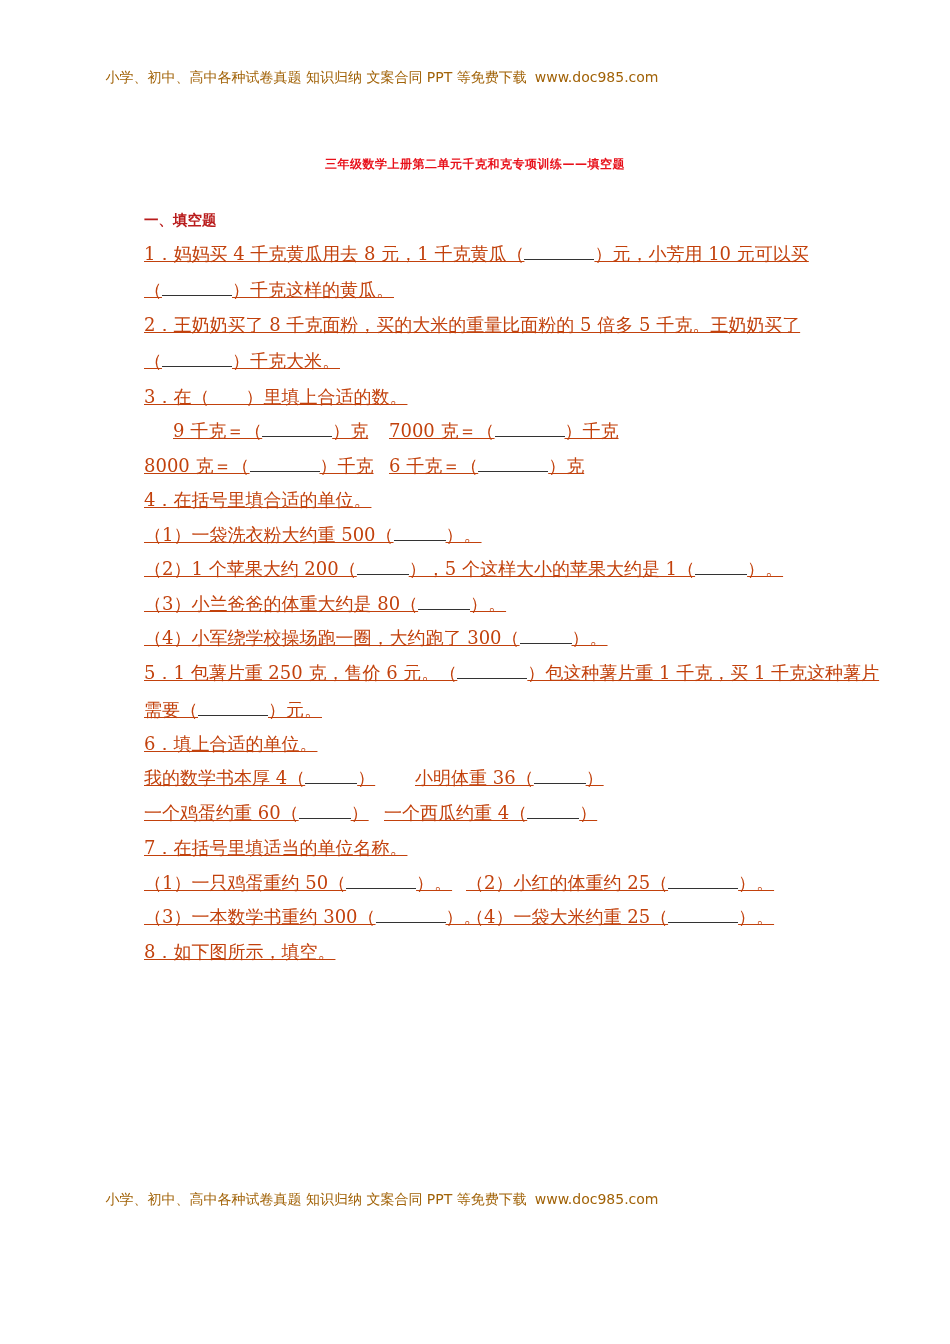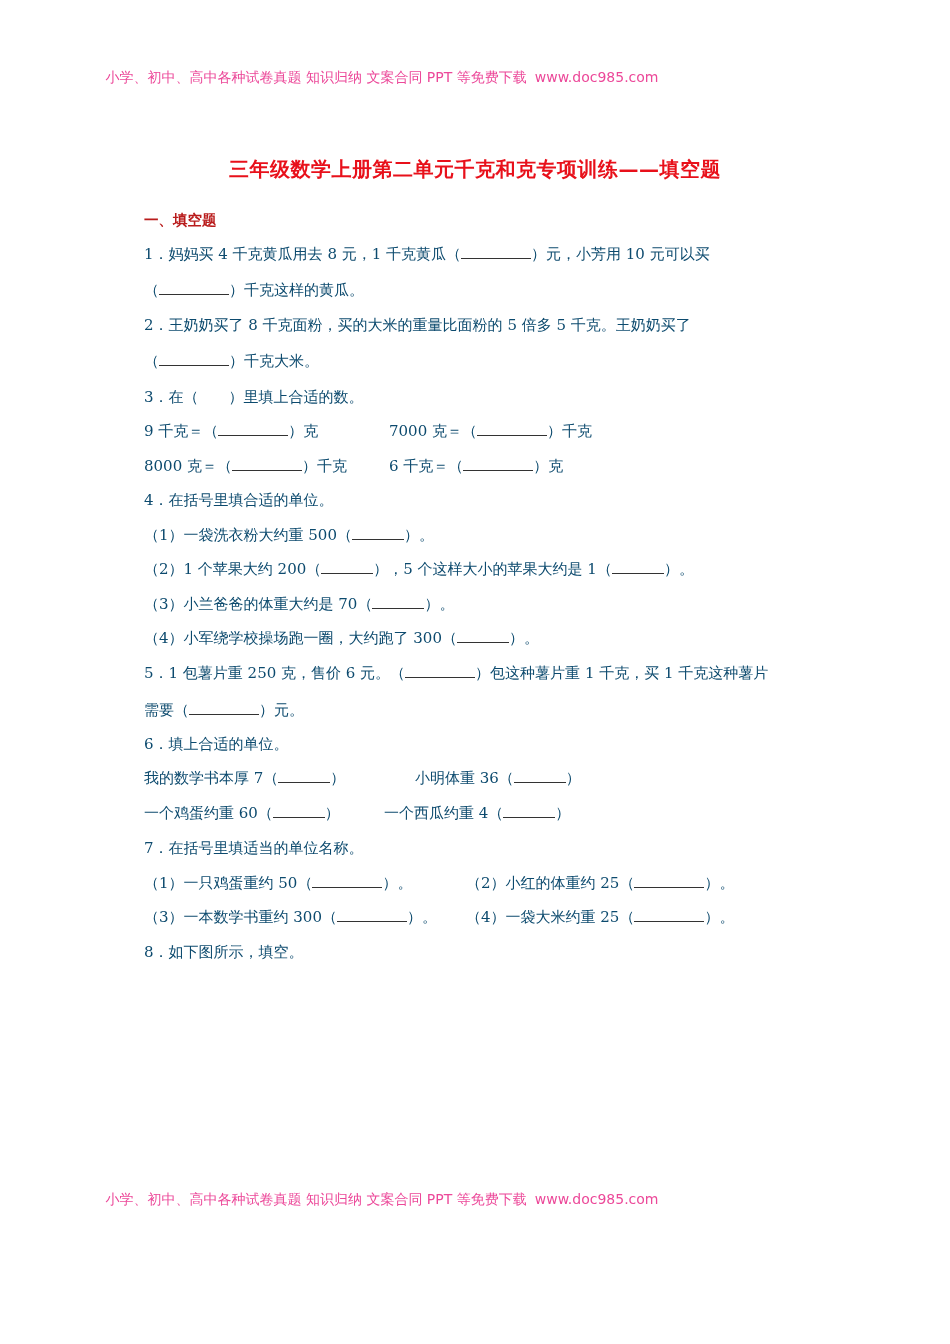--- a/index.html
+++ b/index.html
@@ -9,52 +9,53 @@
       font-family: "DejaVu Serif", "Liberation Serif", serif;
       color: #1a1a1a;
       overflow: hidden;
     }
     .header-banner, .footer-banner {
       position: absolute;
       left: 0; width: 764px;
       text-align: center;
       font-family: "DejaVu Sans", "Liberation Sans", sans-serif;
       font-size: 14px;
-      color: #ec4899;
+      color: #a16207;
       letter-spacing: 0px;
     }
     .header-banner { top: 69px; }
     .footer-banner { top: 1191px; }
     .header-banner .url, .footer-banner .url { margin-left: 8px; }
 
     .doc-title {
       position: absolute;
       top: 156px; left: 0; width: 950px;
       text-align: center;
       font-family: "DejaVu Sans", "Liberation Sans", sans-serif;
       font-weight: bold;
-      font-size: 20px;
+      font-size: 12px;
       color: #e8101a;
       letter-spacing: 0.5px;
     }
     .section-heading {
       position: absolute;
       top: 211px; left: 144px;
       font-family: "DejaVu Sans", "Liberation Sans", sans-serif;
       font-weight: bold;
       font-size: 14.5px;
       color: #b91c1c;
     }
     .line {
       position: absolute;
       left: 144px;
-      font-size: 15px;
+      font-size: 18px;
       line-height: 20px;
       white-space: nowrap;
-      color: #0c4a6e;
+      color: #c2410c;
+      text-decoration: underline;
     }
     .blank {
       display: inline-block;
       border-bottom: 1px solid #333;
       height: 14px;
       vertical-align: baseline;
     }
     .b8 { width: 70px; }
     .b6 { width: 52px; }
   </style>
@@ -75,57 +76,57 @@
 <div class="line" style="top:280px;">
   <span>（</span><span class="blank b8"></span><span>）千克这样的黄瓜。</span>
 </div>
 
 <div class="line" style="top:315px;">2．王奶奶买了 8 千克面粉，买的大米的重量比面粉的 5 倍多 5 千克。王奶奶买了</div>
 <div class="line" style="top:351px;">
   <span>（</span><span class="blank b8"></span><span>）千克大米。</span>
 </div>
 
 <div class="line" style="top:387px;text-align:center;">3．在（　　）里填上合适的数。</div>
-<div class="line" style="top:421px;">
+<div class="line" style="top:421px;margin-left:29px;">
   <span>9 千克＝（</span><span class="blank b8"></span><span>）克</span>
 </div>
 <div class="line" style="top:421px; left:389px;">
   <span>7000 克＝（</span><span class="blank b8"></span><span>）千克</span>
 </div>
 <div class="line" style="top:456px;">
   <span>8000 克＝（</span><span class="blank b8"></span><span>）千克</span>
 </div>
 <div class="line" style="top:456px; left:389px;">
   <span>6 千克＝（</span><span class="blank b8"></span><span>）克</span>
 </div>
 
 <div class="line" style="top:490px;">4．在括号里填合适的单位。</div>
 <div class="line" style="top:525px;">
   <span>（1）一袋洗衣粉大约重 500（</span><span class="blank b6"></span><span>）。</span>
 </div>
 <div class="line" style="top:559px;">
   <span>（2）1 个苹果大约 200（</span><span class="blank b6"></span><span>），5 个这样大小的苹果大约是 1（</span><span class="blank b6"></span><span>）。</span>
 </div>
 <div class="line" style="top:594px;">
-  <span>（3）小兰爸爸的体重大约是 70（</span><span class="blank b6"></span><span>）。</span>
+  <span>（3）小兰爸爸的体重大约是 80（</span><span class="blank b6"></span><span>）。</span>
 </div>
 <div class="line" style="top:628px;text-align:right;">
   <span>（4）小军绕学校操场跑一圈，大约跑了 300（</span><span class="blank b6"></span><span>）。</span>
 </div>
 
 <div class="line" style="top:663px;text-align:center;">
   <span>5．1 包薯片重 250 克，售价 6 元。（</span><span class="blank b8"></span><span>）包这种薯片重 1 千克，买 1 千克这种薯片</span>
 </div>
 <div class="line" style="top:700px;">
   <span>需要（</span><span class="blank b8"></span><span>）元。</span>
 </div>
 
 <div class="line" style="top:734px;">6．填上合适的单位。</div>
 <div class="line" style="top:768px;">
-  <span>我的数学书本厚 7（</span><span class="blank b6"></span><span>）</span>
+  <span>我的数学书本厚 4（</span><span class="blank b6"></span><span>）</span>
 </div>
 <div class="line" style="top:768px; left:415px;">
   <span>小明体重 36（</span><span class="blank b6"></span><span>）</span>
 </div>
 <div class="line" style="top:803px;">
   <span>一个鸡蛋约重 60（</span><span class="blank b6"></span><span>）</span>
 </div>
 <div class="line" style="top:803px; left:384px;">
   <span>一个西瓜约重 4（</span><span class="blank b6"></span><span>）</span>
 </div>

